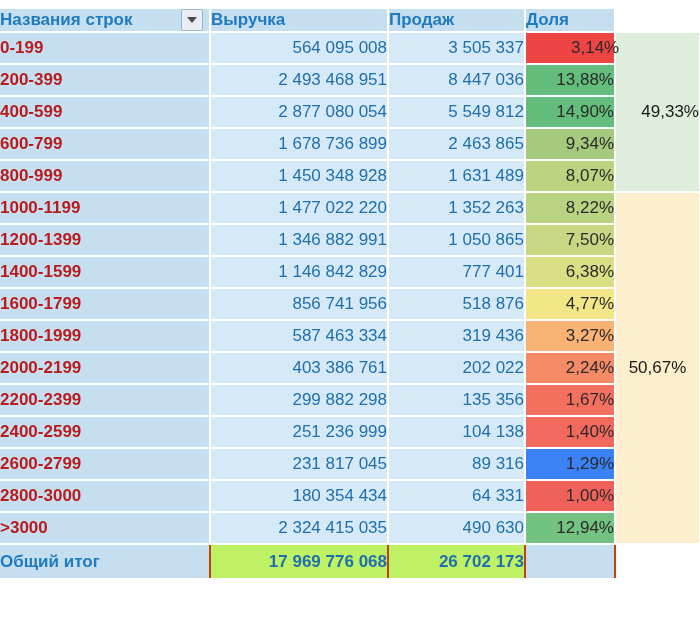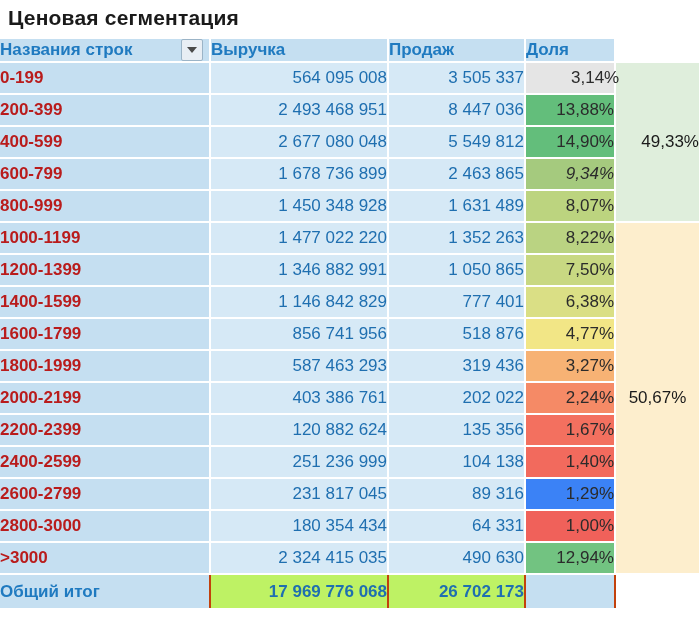--- a/index.html
+++ b/index.html
@@ -128,21 +128,20 @@
   .total .cell-label { background: #c5dff1; color: #1f7ac0; }
   .total .cell-num { background: #bef264; color: #1f6fb0; }
   .total .cell-share { background: #c5dff1; }
   .total .cell-group { background: #ffffff; border: none; }
 </style>
 </head>
 <body>
 
 <div id="root">
 
-  <div class="page-title">Ценовая сегментация</div>
 
   <table class="pivot">
     <colgroup>
       <col class="c-label">
         <col class="c-revenue">
         <col class="c-sales">
         <col class="c-share">
         <col class="c-group">
     </colgroup>
     <thead>
@@ -157,40 +156,40 @@
         <th class="hdr">Продаж</th>
         <th class="hdr">Доля</th>
         <th class="hdr" style="background:#ffffff;border-right:none;"></th>
       </tr>
     </thead>
     <tbody>
         <tr class="row">
           <td class="cell-label">0-199</td>
           <td class="cell-num">564 095 008</td>
           <td class="cell-num">3 505 337</td>
-          <td class="cell-share" style="background: #e5e5e5; padding-left: 45px;">3,14%</td>
+          <td class="cell-share" style="background: #ef4444; padding-left: 45px;">3,14%</td>
           <td class="cell-group band-green" rowspan="5">49,33%</td>
         </tr>
         <tr class="row">
           <td class="cell-label">200-399</td>
           <td class="cell-num">2 493 468 951</td>
           <td class="cell-num">8 447 036</td>
           <td class="cell-share" style="background: rgb(99, 190, 123);">13,88%</td>
         </tr>
         <tr class="row">
           <td class="cell-label">400-599</td>
-          <td class="cell-num">2 677 080 048</td>
+          <td class="cell-num">2 877 080 054</td>
           <td class="cell-num">5 549 812</td>
           <td class="cell-share" style="background: rgb(99, 190, 123);">14,90%</td>
         </tr>
         <tr class="row">
           <td class="cell-label">600-799</td>
           <td class="cell-num">1 678 736 899</td>
           <td class="cell-num">2 463 865</td>
-          <td class="cell-share" style="background: rgb(165, 202, 126); font-style: italic;">9,34%</td>
+          <td class="cell-share" style="background: rgb(165, 202, 126);">9,34%</td>
         </tr>
         <tr class="row">
           <td class="cell-label">800-999</td>
           <td class="cell-num">1 450 348 928</td>
           <td class="cell-num">1 631 489</td>
           <td class="cell-share" style="background: rgb(188, 212, 127);">8,07%</td>
         </tr>
         <tr class="row">
           <td class="cell-label">1000-1199</td>
           <td class="cell-num">1 477 022 220</td>
@@ -211,33 +210,33 @@
           <td class="cell-share" style="background: rgb(218, 223, 133);">6,38%</td>
         </tr>
         <tr class="row">
           <td class="cell-label">1600-1799</td>
           <td class="cell-num">856 741 956</td>
           <td class="cell-num">518 876</td>
           <td class="cell-share" style="background: rgb(242, 230, 134);">4,77%</td>
         </tr>
         <tr class="row">
           <td class="cell-label">1800-1999</td>
-          <td class="cell-num">587 463 293</td>
+          <td class="cell-num">587 463 334</td>
           <td class="cell-num">319 436</td>
           <td class="cell-share" style="background: rgb(247, 178, 116);">3,27%</td>
         </tr>
         <tr class="row">
           <td class="cell-label">2000-2199</td>
           <td class="cell-num">403 386 761</td>
           <td class="cell-num">202 022</td>
           <td class="cell-share" style="background: rgb(245, 138, 102);">2,24%</td>
         </tr>
         <tr class="row">
           <td class="cell-label">2200-2399</td>
-          <td class="cell-num">120 882 624</td>
+          <td class="cell-num">299 882 298</td>
           <td class="cell-num">135 356</td>
           <td class="cell-share" style="background: rgb(243, 112, 95);">1,67%</td>
         </tr>
         <tr class="row">
           <td class="cell-label">2400-2599</td>
           <td class="cell-num">251 236 999</td>
           <td class="cell-num">104 138</td>
           <td class="cell-share" style="background: rgb(242, 106, 93); padding-left: 22px;">1,40%</td>
         </tr>
         <tr class="row">

